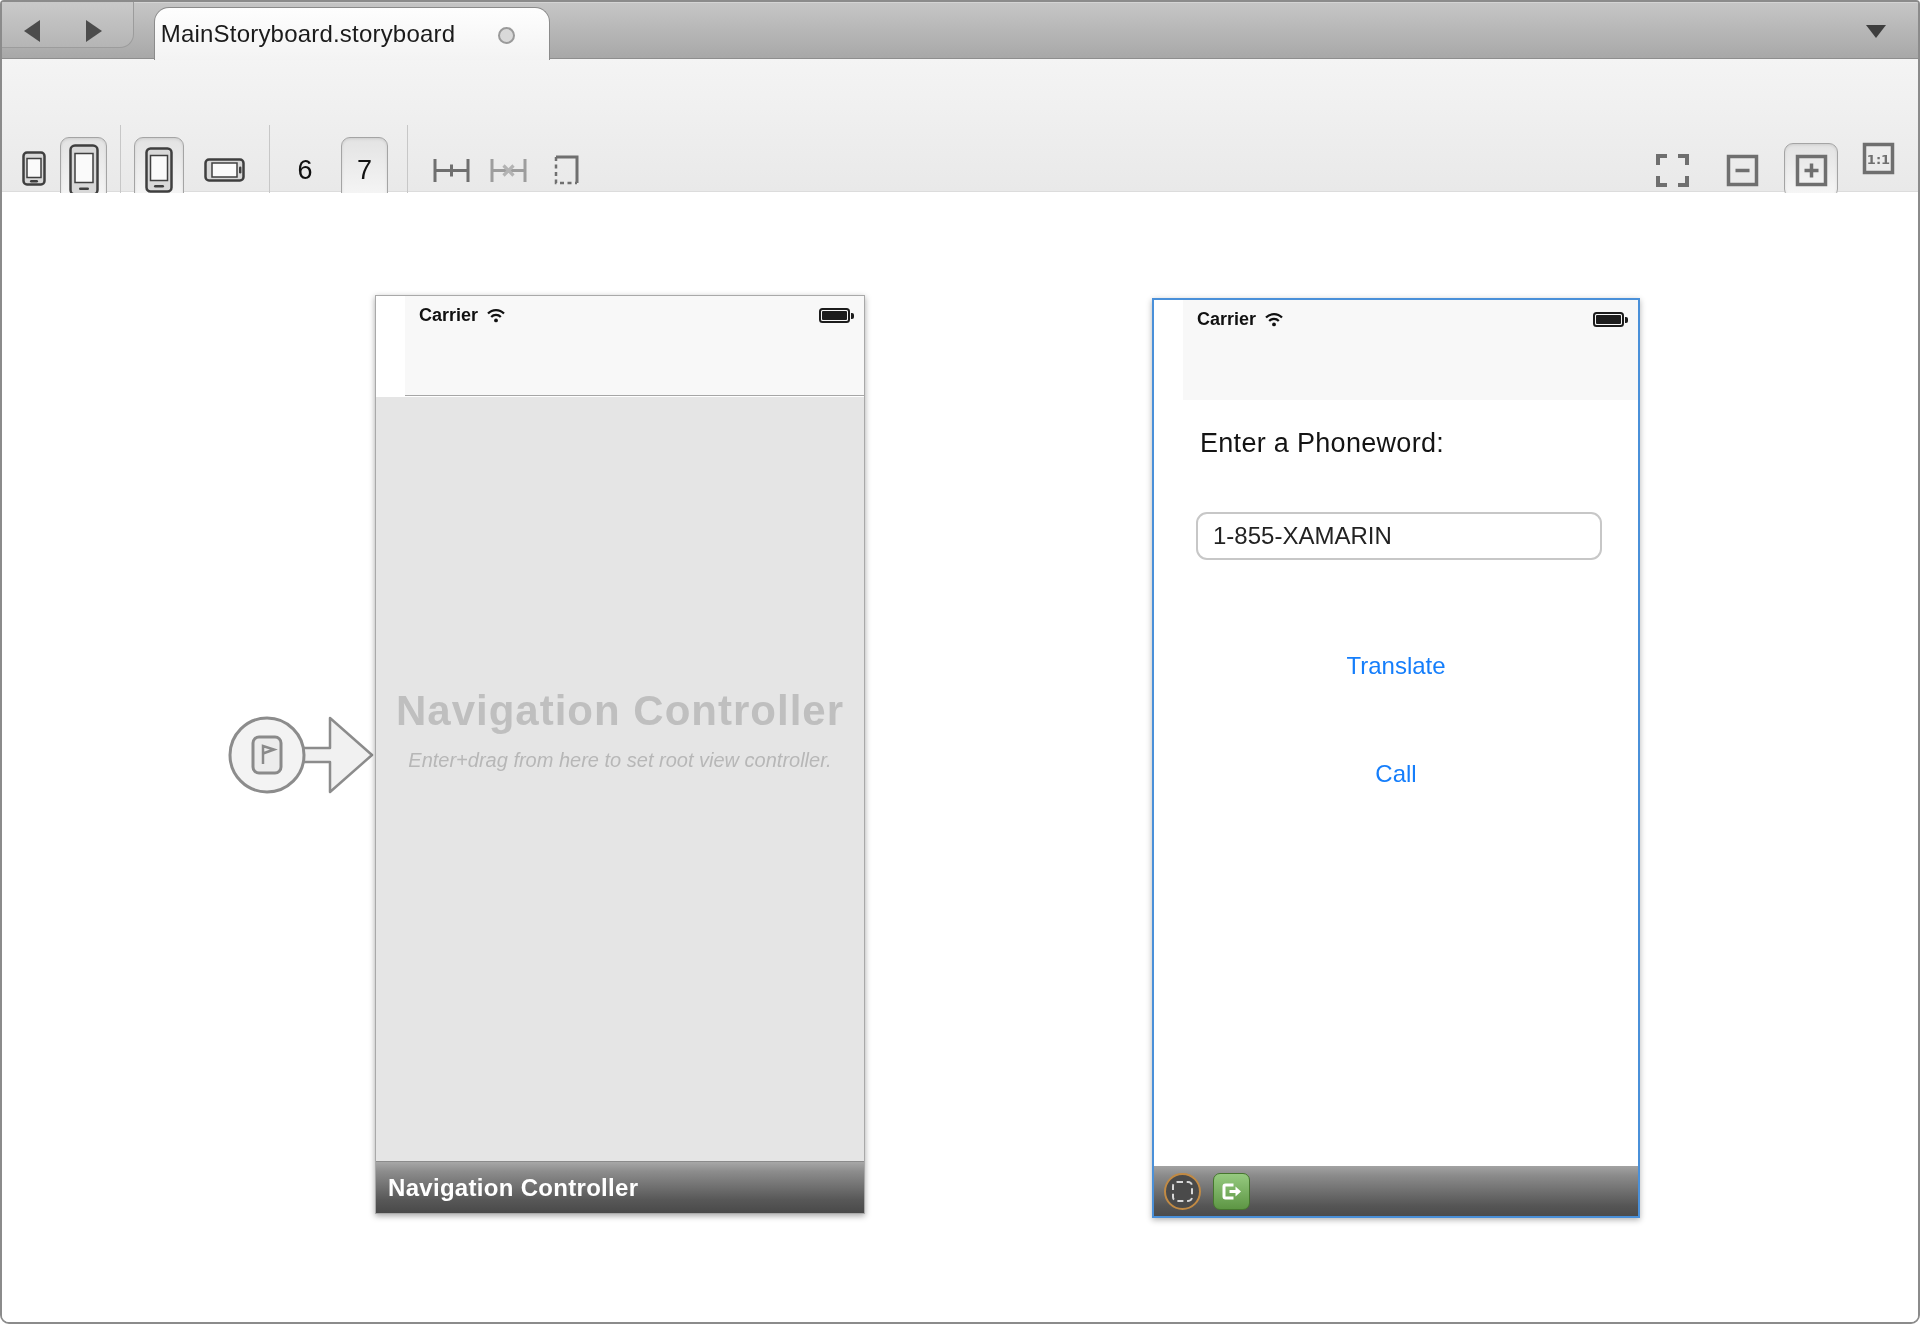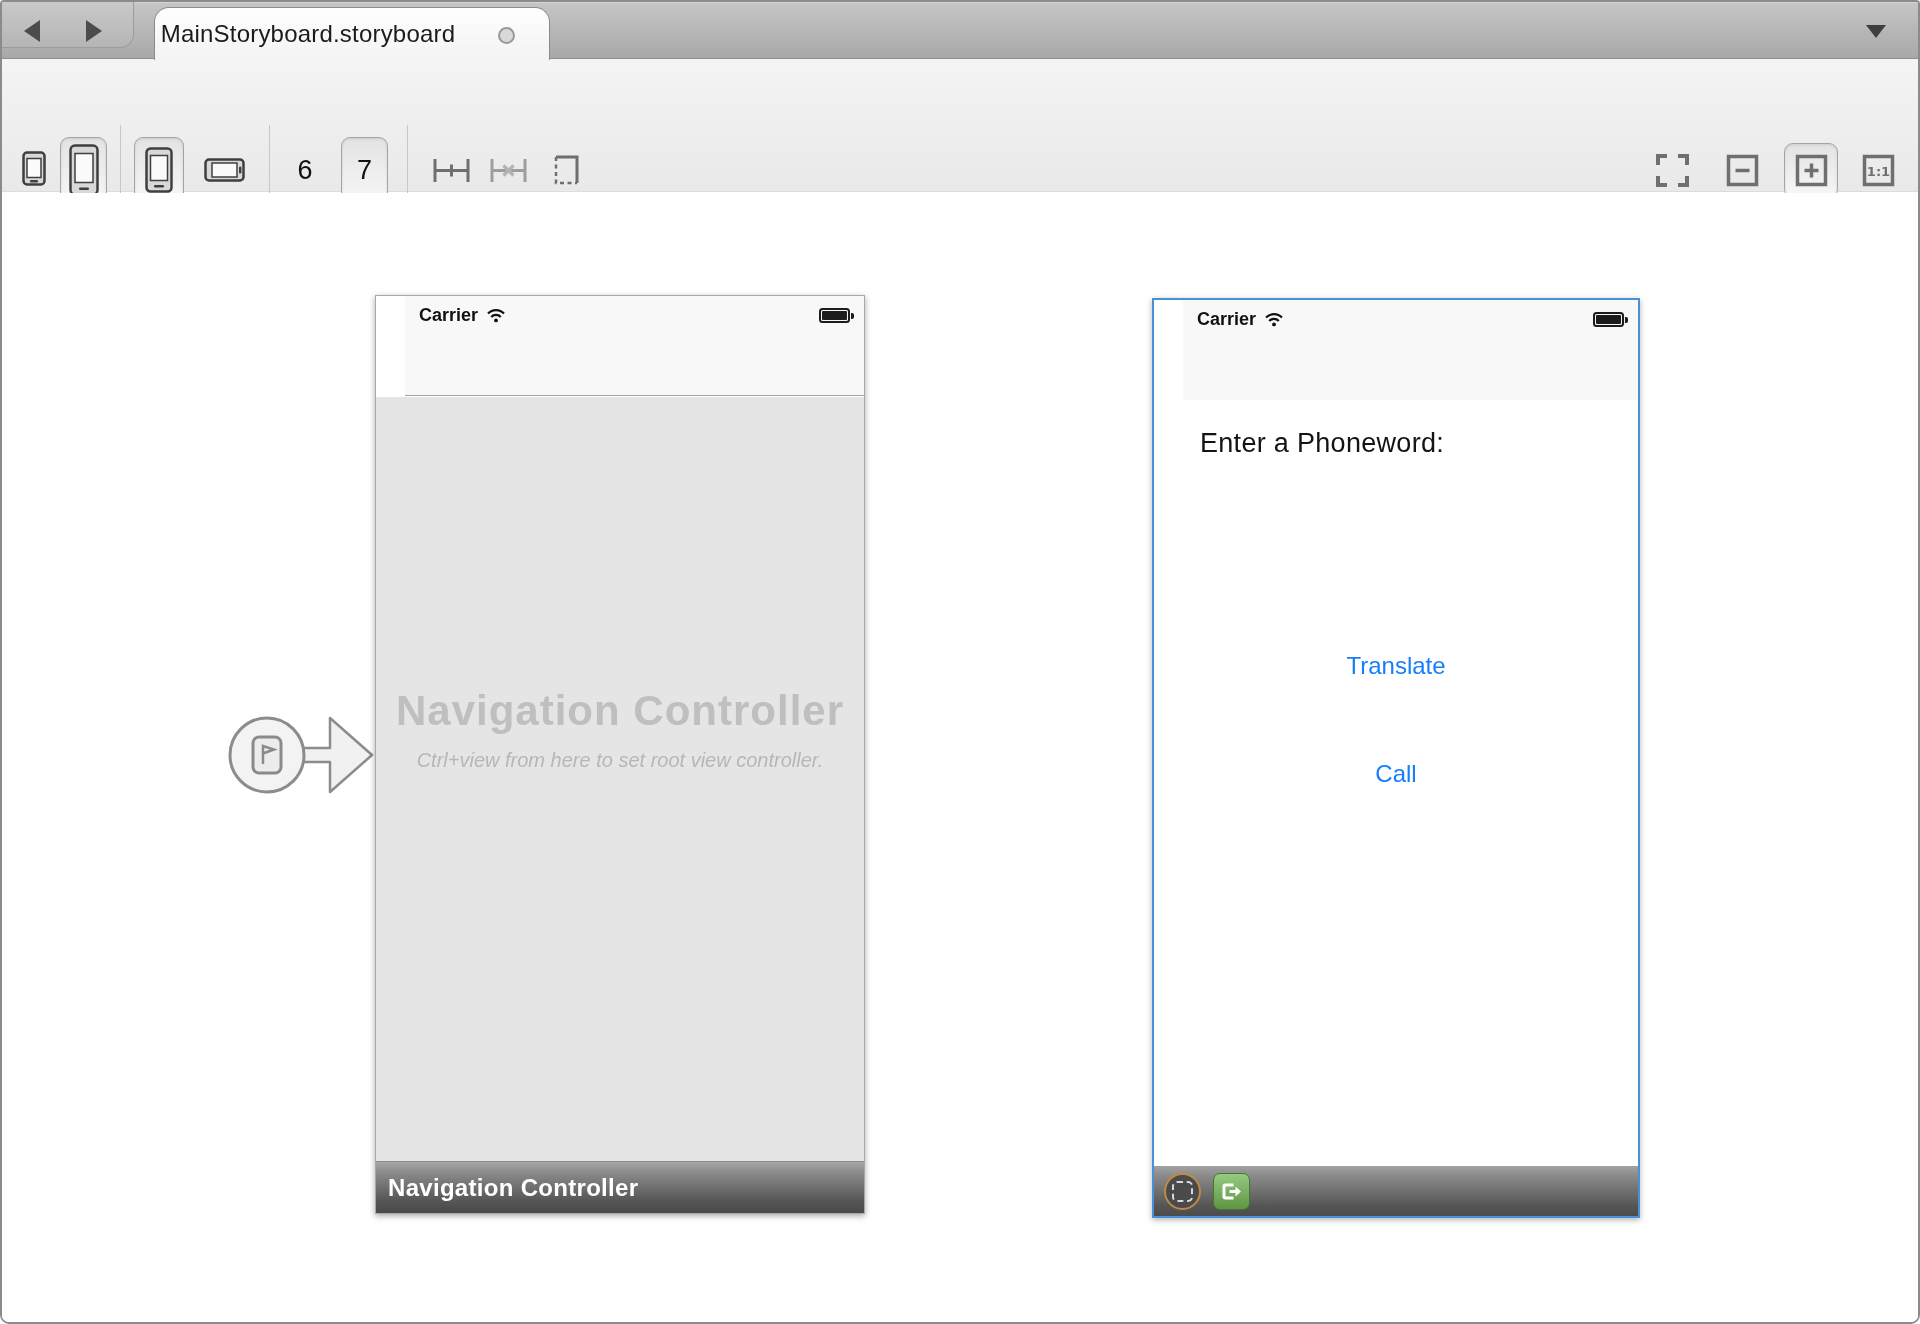--- a/index.html
+++ b/index.html
@@ -178,21 +178,21 @@
         <rect x="2.5" y="2.5" width="28" height="28" fill="none" stroke="#6f6f6f" stroke-width="3.5"></rect>
         <path d="M9.5 16.5 H23.5" stroke="#6f6f6f" stroke-width="3.5"></path>
       </svg>
     </div>
     <div class="selframe" style="left:1782px;top:84px;width:54px;height:55px;">
       <svg width="33" height="33" viewBox="0 0 33 33">
         <rect x="2.5" y="2.5" width="28" height="28" fill="none" stroke="#6f6f6f" stroke-width="3.5"></rect>
         <path d="M9.5 16.5 H23.5 M16.5 9.5 V23.5" stroke="#6f6f6f" stroke-width="3.5"></path>
       </svg>
     </div>
-    <div class="tbtn" style="left:1860px;top:95px;justify-content:center;">
+    <div class="tbtn" style="left:1860px;top:83px;justify-content:center;">
       <svg width="33" height="33" viewBox="0 0 33 33">
         <rect x="2.5" y="2.5" width="28" height="28" fill="none" stroke="#6f6f6f" stroke-width="3.5"></rect>
         <text x="16.5" y="21.5" text-anchor="middle" font-size="13" font-weight="bold" fill="#6f6f6f" font-family="DejaVu Sans, sans-serif">1:1</text>
       </svg>
     </div>
     <div class="tlabel" style="left:1776px;">ZOOM</div>
   </div>
 
   <div class="canvas">
 
@@ -214,21 +214,21 @@
           </svg>
         </span>
         <span class="battery">
             <span class="bfill"></span>
             <span class="bnub"></span>
           </span>
       </div>
       <div class="nc-content">
         <div class="nc-inner">
           <div class="nc-title">Navigation Controller</div>
-          <div class="nc-hint">Ctrl+view from here to set root view controller.</div>
+          <div class="nc-hint">Enter+drag from here to set root view controller.</div>
         </div>
       </div>
       <div class="nc-footer">Navigation Controller</div>
     </div>
 
     <div class="scene-pw">
       <div class="status">
         <span class="carrier">
           <span>Carrier</span>
           <svg width="20" height="15" viewBox="0 0 20 15">
@@ -237,20 +237,21 @@
             <circle cx="10" cy="12.4" r="1.9" fill="#111"></circle>
           </svg>
         </span>
         <span class="battery">
             <span class="bfill"></span>
             <span class="bnub"></span>
           </span>
       </div>
 
       <div class="pw-prompt">Enter a Phoneword:</div>
+      <input class="pw-input" type="text" value="1-855-XAMARIN" style="">
       <div class="pw-link" style="top:460px;">Call</div>
       <div class="pw-link" style="top:352px;">Translate</div>
 
       <div class="pw-footer">
         <span class="vc-icon">
             <span class="dash"></span>
           </span>
         <span class="exit-icon">
           <svg width="23" height="23" viewBox="0 0 23 23">
             <path d="M13.5 5 H5.5 Q4 5 4 6.5 V16.5 Q4 18 5.5 18 H13.5" fill="none" stroke="#fff" stroke-width="3"></path>

